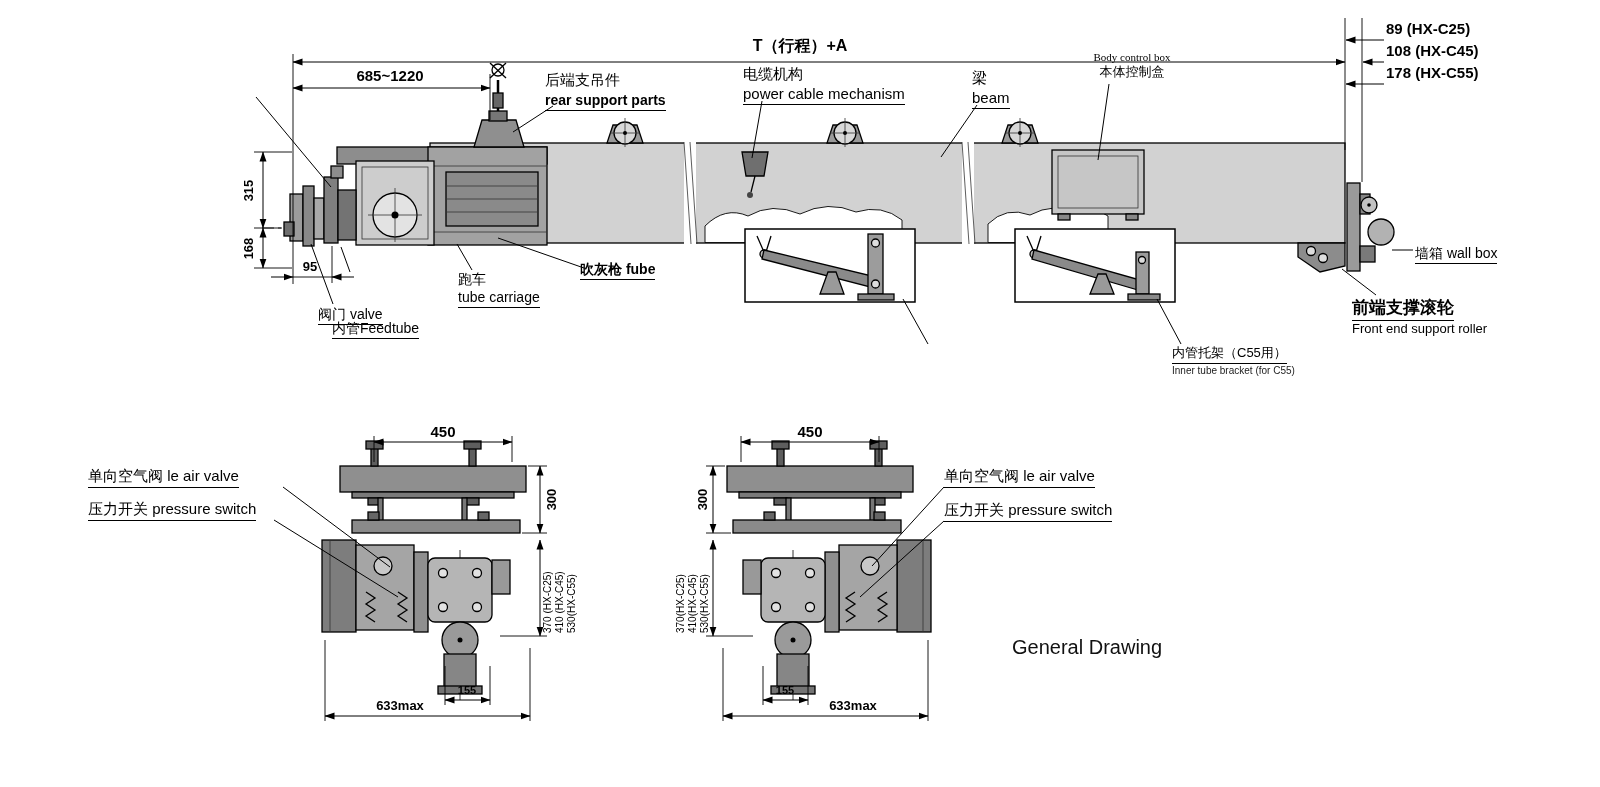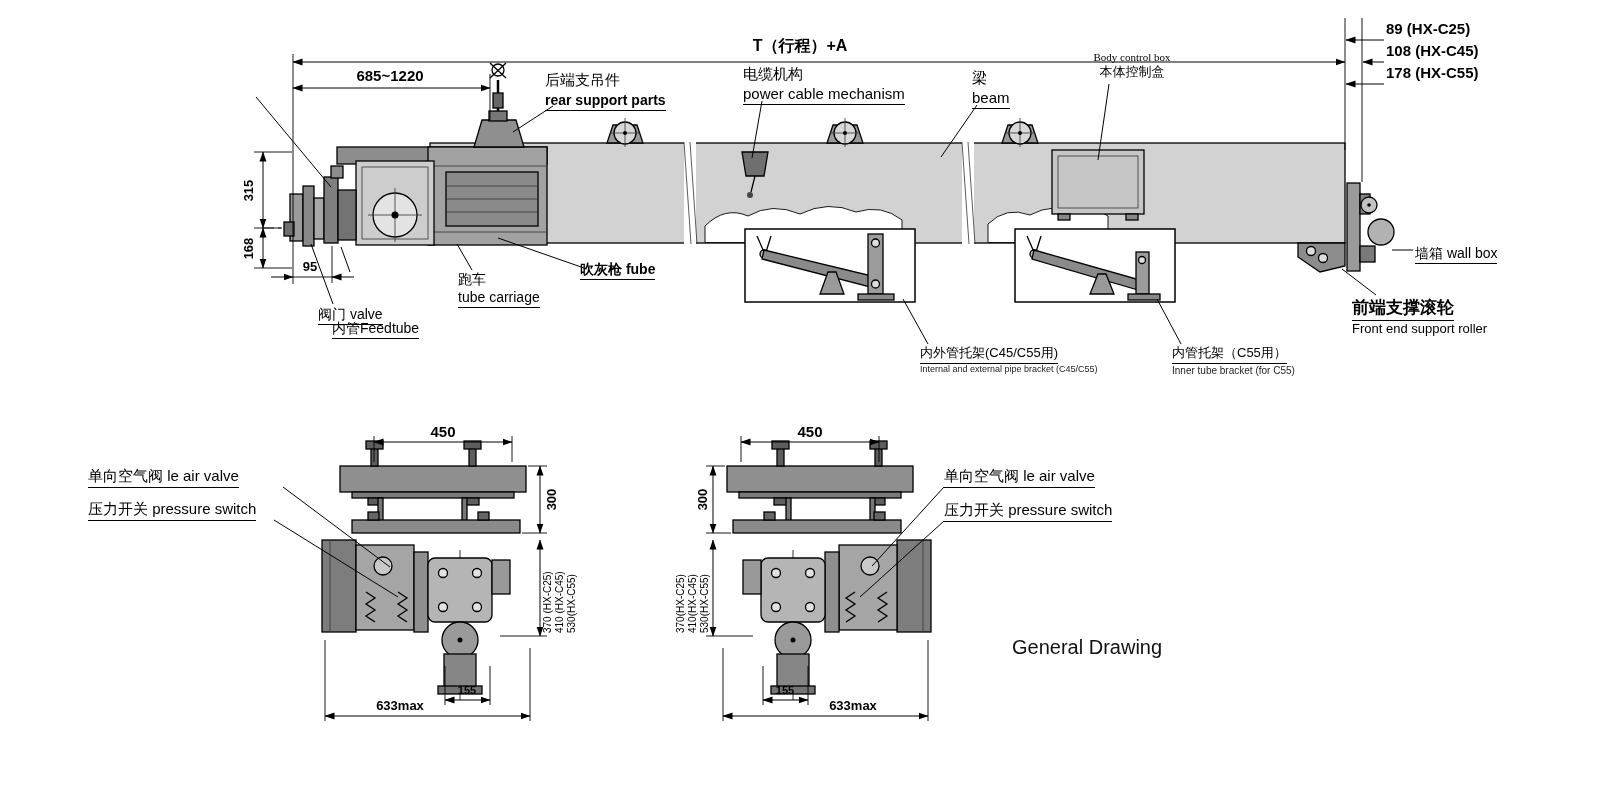--- a/index.html
+++ b/index.html
@@ -353,24 +353,20 @@
 </div>
 
 <div class="lbl" style="left:580px; top:260px; font-size:14px;">
   <span class="ul b">吹灰枪 fube</span>
 </div>
 
 <div class="lbl" style="left:318px; top:305px; font-size:14px;text-align:center;">
   <span class="ul">阀门 valve</span>
 </div>
 
-<div class="lbl" style="left:920px; top:342px;">
-  <div><span class="ul sm">内外管托架(C45/C55用)</span></div>
-  <div style="font-size:9px; color:#222;">Internal and external pipe bracket (C45/C55)</div>
-</div>
 
 <div class="lbl" style="left:1172px; top:342px;">
   <div><span class="ul sm">内管托架（C55用）</span></div>
   <div style="font-size:10px; color:#222;">Inner tube bracket (for C55)</div>
 </div>
 
 <div class="dimtxt rot" style="left:228px; top:183px; width:40px;">315</div>
 <div class="dimtxt rot" style="left:228px; top:241px; width:40px;">168</div>
 <div class="dimtxt" style="left:292px; top:259px; width:36px;">95</div>
 

